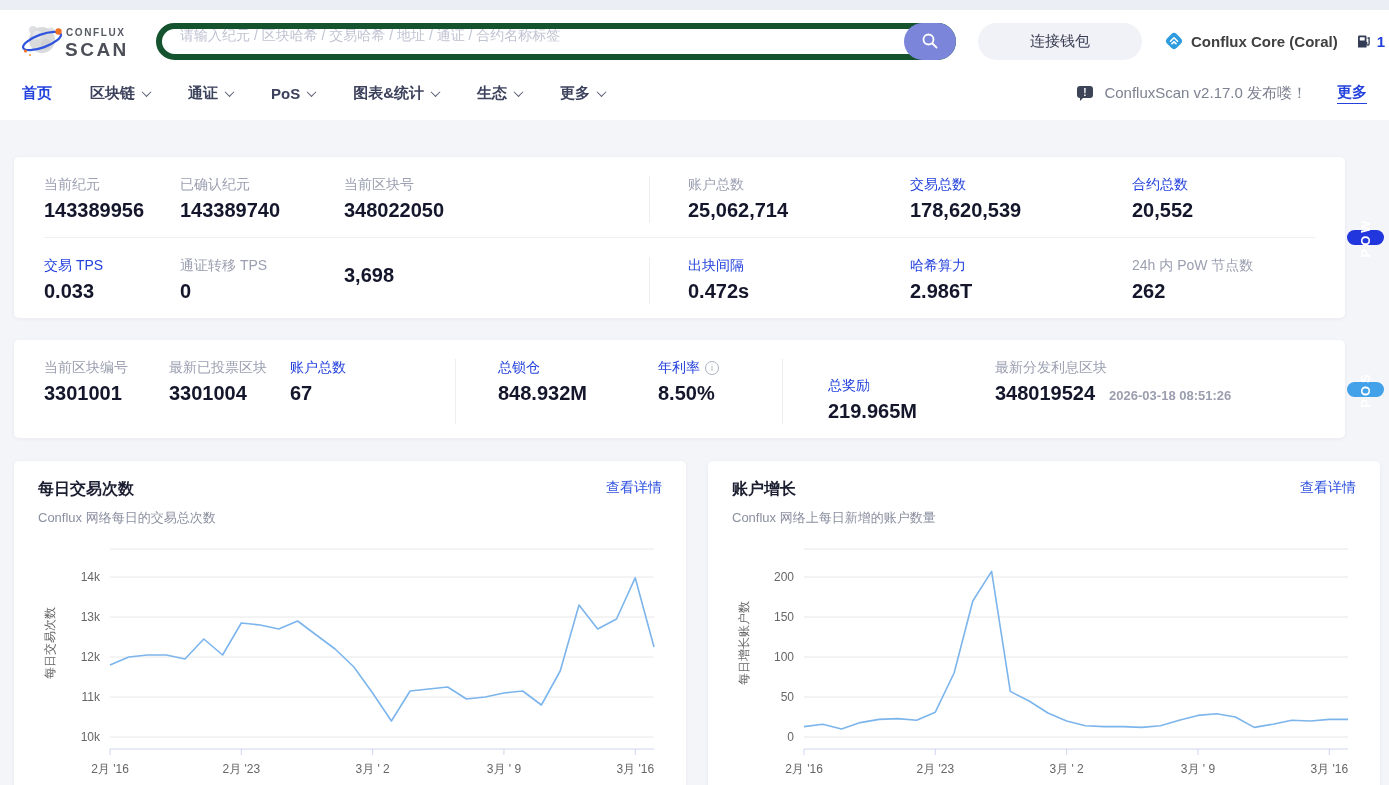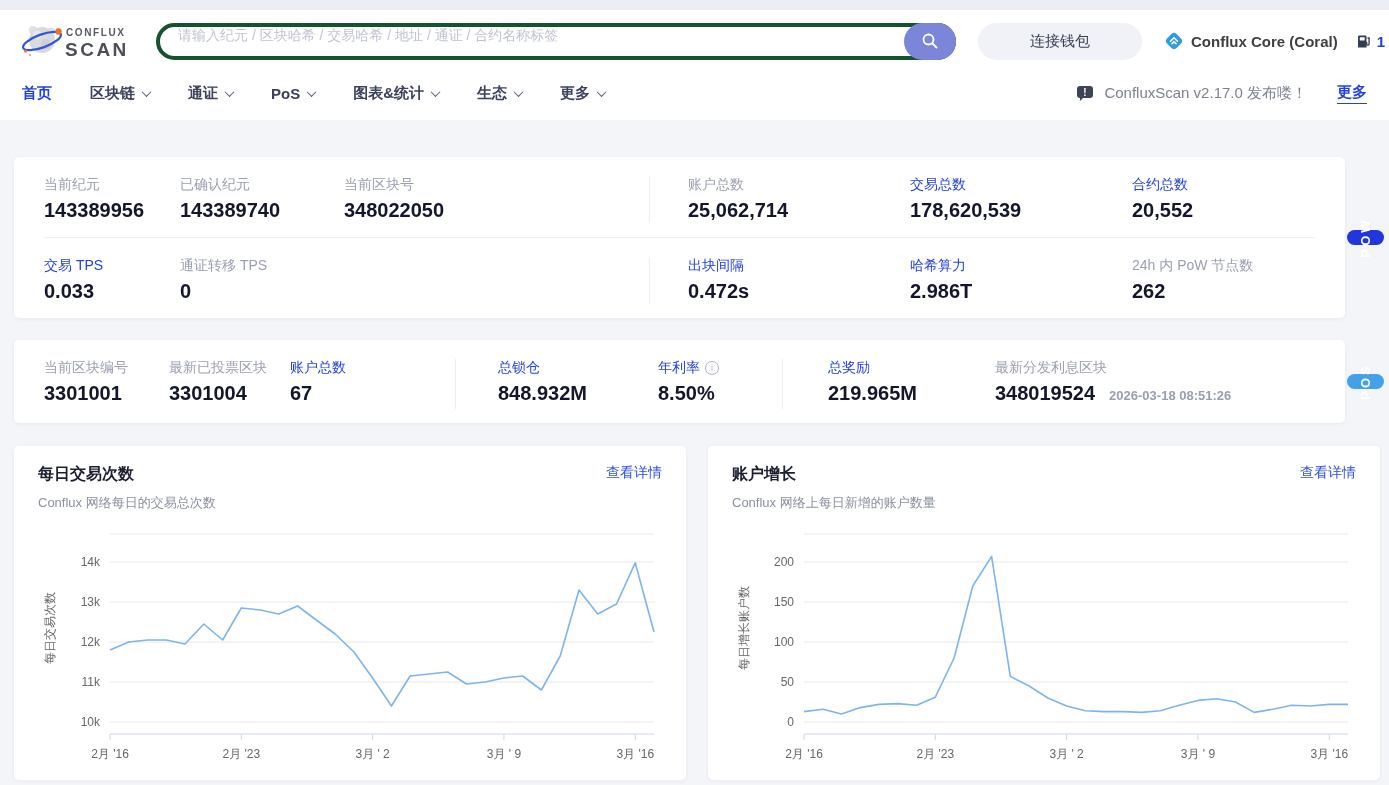--- a/index.html
+++ b/index.html
@@ -3,21 +3,21 @@
 <meta charset="utf-8">
 <style>
   * { box-sizing: border-box; margin: 0; padding: 0; }
   html,body { width:1389px; height:785px; overflow:hidden; }
   body { font-family:"Liberation Sans","DejaVu Sans",sans-serif; background:#f4f5f9; color:#1b1e30; }
   .top-strip { height:10px; background:#ecEEf5; background:#eceef5; }
   .header { background:#fff; padding:0 22px 10px 22px; }
   .hrow1 { display:flex; align-items:center; height:62px; }
   .logo { display:flex; align-items:center; margin-right:22px; flex:none; }
   .search-wrap { position:relative; width:800px; flex:none; }
-  .search-input { width:100%; height:37px; border:4px solid #14532d; border-radius:19px; padding:0 64px 12px 18px; font-size:14px; color:#333; outline:none; font-family:inherit; }
+  .search-input { width:100%; height:37px; border:6px solid #14532d; border-radius:19px; padding:0 64px 12px 18px; font-size:14px; color:#333; outline:none; font-family:inherit; }
   .search-input::placeholder { color:#c0c3d2; }
   .search-btn { position:absolute; right:0; top:0; width:52px; height:37px; border:none; border-radius:19px; background:#7b85d9; cursor:pointer; display:flex; align-items:center; justify-content:center; }
   .wallet-btn { margin-left:22px; flex:none; width:164px; height:37px; border:none; border-radius:19px; background:#f1f2f8; color:#3a3f52; font-size:15px; cursor:pointer; font-family:inherit; }
   .network { margin-left:22px; display:flex; align-items:center; gap:7px; font-size:15px; font-weight:700; color:#404040; cursor:pointer; flex:none; }
   .gas { margin-left:18px; display:flex; align-items:center; gap:5px; font-size:15px; font-weight:700; color:#2341dc; cursor:pointer; flex:none; }
   .hrow2 { display:flex; align-items:center; height:34px; margin-top:4px; }
   .nav { display:flex; align-items:center; gap:38px; }
   .nav-item { display:flex; align-items:center; font-size:15px; font-weight:700; color:#3c415c; cursor:pointer; }
   .nav-item.active { color:#2341dc; }
   .chev { width:7px; height:7px; border-right:1.6px solid currentColor; border-bottom:1.6px solid currentColor; transform:rotate(45deg) translate(-1px,-1px); display:inline-block; margin-left:8px; opacity:.85; }
@@ -39,21 +39,21 @@
   .stat-label { font-size:14px; color:#9b9fb0; line-height:16px; }
   .stat-label.blue { color:#2341dc; }
   .stat-value { font-size:20px; font-weight:700; color:#14172b; line-height:26px; margin-top:5px; }
   .pos-row { display:flex; padding:19px 0 14px 0; }
   .pos-row .stat { flex:none; }
   .pc1 { width:155px; padding-left:30px; }
   .pc2 { width:121px; }
   .pc3 { width:166px; border-right:1px solid #ededf2; }
   .pc4 { width:202px; padding-left:42px; }
   .pc5 { width:125px; border-right:1px solid #ededf2; }
-  .pc6 { width:212px; padding-left:45px; }
+  .pc6 { width:212px; padding-left:45px;margin-top:18px; }
   .pc7 { flex:1 !important; }
   .ts { font-size:13px; font-weight:600; color:#9a9eae; margin-left:14px; }
   .info-i { display:inline-flex; width:14px; height:14px; border:1px solid #aab0c2; border-radius:50%; color:#aab0c2; font-size:9px; align-items:center; justify-content:center; margin-left:5px; vertical-align:1px; font-style:normal; cursor:pointer; }
   
   .charts-row { display:flex; gap:22px; padding:0 9px 0 14px; margin-top:23px; }
   .chart-card { flex:1; background:#fff; border-radius:5px; box-shadow:0 1px 4px rgba(20,30,80,.05); padding:18px 24px 8px 24px; height:334px; overflow:hidden; }
   .chart-head { display:flex; align-items:flex-start; justify-content:space-between; }
   .chart-title { font-size:16px; font-weight:700; color:#1b1e30; }
   .chart-link { font-size:14px; color:#2d50e0; cursor:pointer; }
   .chart-sub { font-size:13px; color:#8b90a0; margin-top:9px; }
@@ -185,20 +185,21 @@
     <div class="stat-grid">
       <div class="stat">
           <div class="stat-label blue">交易 TPS</div>
           <div class="stat-value">0.033</div>
         </div>
       <div class="stat">
           <div class="stat-label">通证转移 TPS</div>
           <div class="stat-value">0</div>
         </div>
       <div class="stat">
+          <div class="stat-value">3,698</div>
         </div>
       <div class="stat">
           <div class="stat-label blue">出块间隔</div>
           <div class="stat-value">0.472s</div>
         </div>
       <div class="stat">
           <div class="stat-label blue">哈希算力</div>
           <div class="stat-value">2.986T</div>
         </div>
       <div class="stat">

